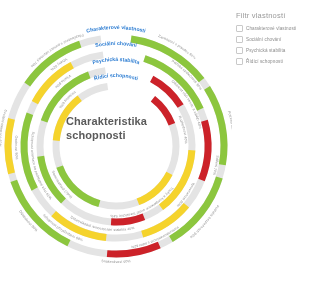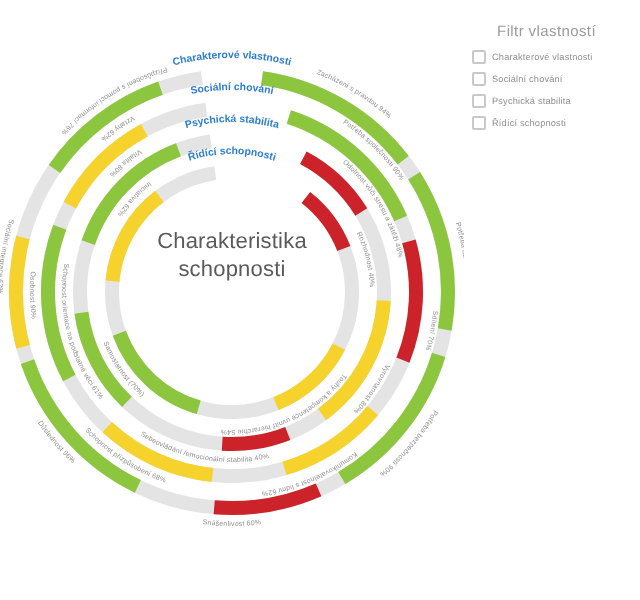--- a/index.html
+++ b/index.html
@@ -10,32 +10,33 @@
     overflow:hidden;
     position:relative;
   }
   #root{position:absolute;inset:0;}
   #chart-area{position:absolute;left:0;top:0;width:232px;height:300px;}
   svg#radial{position:absolute;left:0;top:0;}
 
   .center-title{
     position:absolute;
     left:66px;top:114px;width:100px;
-    text-align:center;
+    text-align:left;
     color:#5a5a5a;
     font-size:11px;
     line-height:14px;
     letter-spacing:.1px;
     pointer-events:none;
+    font-weight:bold;
   }
 
   
   #legend{
     position:absolute;
-    left:236px;top:11px;width:62px;text-align:right;
+    left:236px;top:11px;width:62px;
   }
   #legend .legend-title{
     font-size:7.5px;color:#9a9a9a;letter-spacing:.2px;margin-bottom:5px;
   }
   #legend .legend-row{
     display:flex;align-items:center;gap:3px;margin-bottom:4px;
   }
   #legend .cb{
     width:5px;height:5px;border:1px solid #c9c9c9;background:#fff;
     flex:0 0 auto;border-radius:1px;

